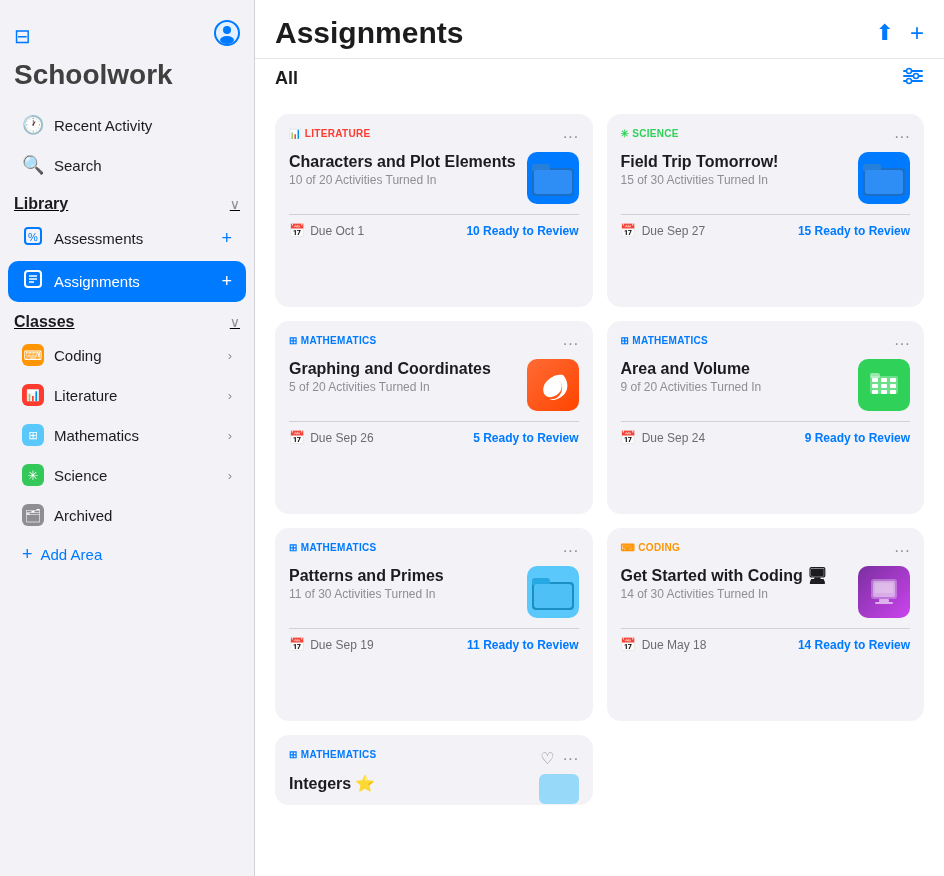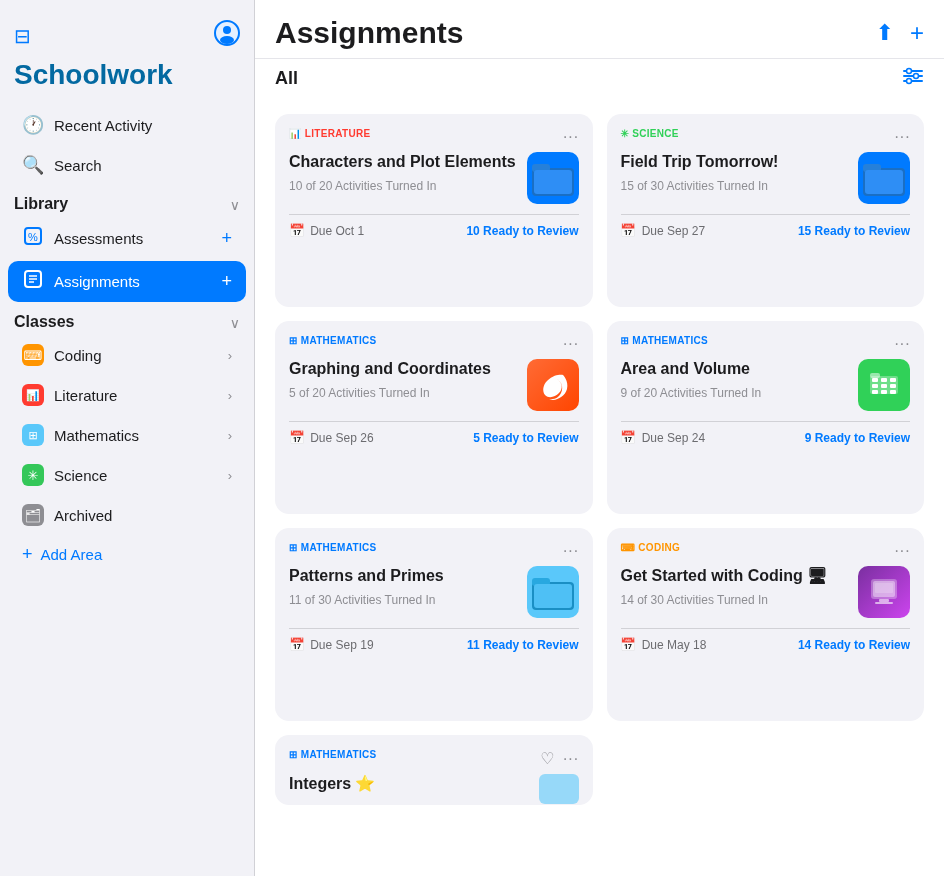--- a/index.html
+++ b/index.html
@@ -25,21 +25,21 @@
     }
     .sidebar-top {
       display: flex;
       align-items: center;
       justify-content: space-between;
       padding: 4px 14px 8px;
     }
     .sidebar-app-title {
       font-size: 28px;
       font-weight: 700;
-      color: #0369a1;
+      color: #404040;
       padding: 0 14px;
       margin-bottom: 14px;
     }
     .sidebar-icon-btn {
       cursor: pointer;
       color: #007aff;
       font-size: 20px;
     }
     .sidebar-item {
       display: flex;
@@ -65,23 +65,24 @@
       text-align: center;
       flex-shrink: 0;
     }
     .item-label { flex: 1; font-size: 15px; }
     .sidebar-chevron { font-size: 13px; color: #8e8e93; }
     .sidebar-plus { font-size: 18px; color: #007aff; cursor: pointer; }
     .sidebar-plus.white { color: white; }
 
     .section-header {
       display: flex;
-      align-items: flex-end;
+      align-items: center;
       justify-content: space-between;
       padding: 10px 14px 4px;
+      text-decoration: underline;
     }
     .section-header-label {
       font-size: 16px;
       font-weight: 600;
       color: #1c1c1e;
     }
     .section-header-chevron {
       color: #8e8e93;
       font-size: 14px;
       cursor: pointer;
@@ -198,21 +199,21 @@
     .card-text { flex: 1; }
     .card-title {
       font-size: 16px;
       font-weight: 600;
       color: #1c1c1e;
       line-height: 1.3;
     }
     .card-subtitle {
       font-size: 12px;
       color: #8e8e93;
-      margin-top: 6px;
+      margin-top: 0;
     }
     .card-thumbnail {
       width: 52px;
       height: 52px;
       border-radius: 10px;
       flex-shrink: 0;
       display: flex;
       align-items: center;
       justify-content: center;
       font-size: 32px;

